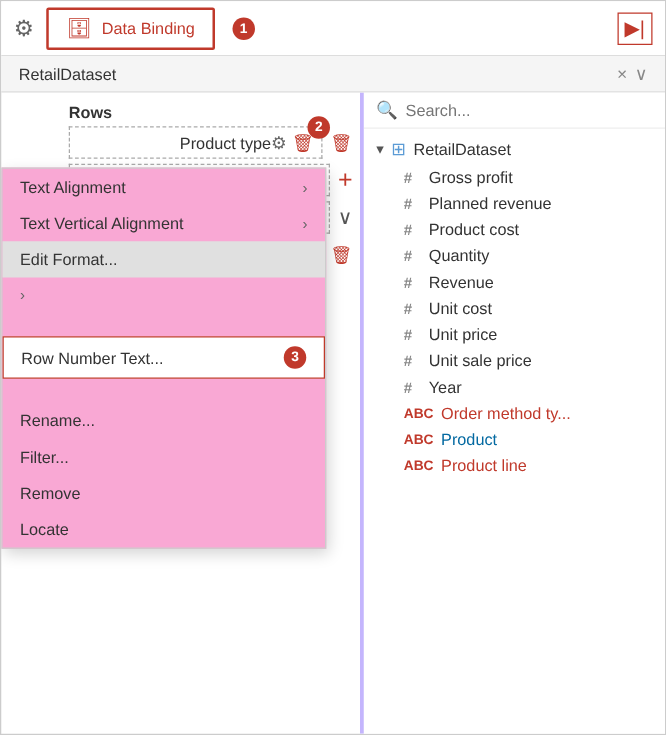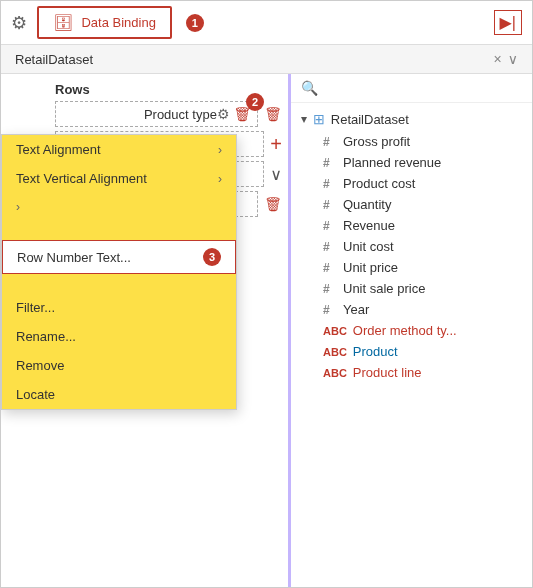--- a/index.html
+++ b/index.html
@@ -180,22 +180,22 @@
       align-items: center;
       justify-content: center;
       z-index: 10;
     }
 
     
     .context-menu {
       position: absolute;
       left: 0;
       top: 60px;
-      width: 236px;
-      background: #fde047;
+      width: 260px;
+      background: #f9a8d4;
       border: 1px solid #ccc;
       box-shadow: 2px 4px 12px rgba(0,0,0,0.18);
       z-index: 100;
     }
 
     .menu-item {
       display: flex;
       align-items: center;
       justify-content: space-between;
       padding: 7px 14px;
@@ -376,46 +376,50 @@
 
       <div class="context-menu">
         <div class="menu-item">
           <span>Text Alignment</span>
           <span class="menu-arrow">›</span>
         </div>
         <div class="menu-item">
           <span>Text Vertical Alignment</span>
           <span class="menu-arrow">›</span>
         </div>
+        <div class="menu-item highlighted">
+          <span>Edit Format...</span>
+        </div>
         <div class="menu-item">
           <span class="menu-arrow">›</span>
         </div>
         <div class="menu-item bordered" style="display:flex; align-items:center;">
           <span>Row Number Text...</span>
           <div class="badge-3">3</div>
         </div>
         <div class="menu-item">
+          <span>Rename...</span>
+        </div>
+        <div class="menu-item">
           <span>Filter...</span>
-        </div>
-        <div class="menu-item">
-          <span>Rename...</span>
         </div>
         <div class="menu-item">
           <span>Remove</span>
         </div>
         <div class="menu-item">
           <span>Locate</span>
         </div>
       </div>
 
     </div>
 
     <div class="right-panel">
       <div class="search-bar">
         <span class="search-icon">🔍</span>
+        <input class="search-input" type="text" placeholder="Search..." style="">
       </div>
 
       <div class="field-list">
 
         <div class="field-group-header">
           <span class="chevron">▾</span>
           <span style="color:#5b9bd5; font-size:14px;">⊞</span>
           <span class="field-group-name">RetailDataset</span>
         </div>
 

